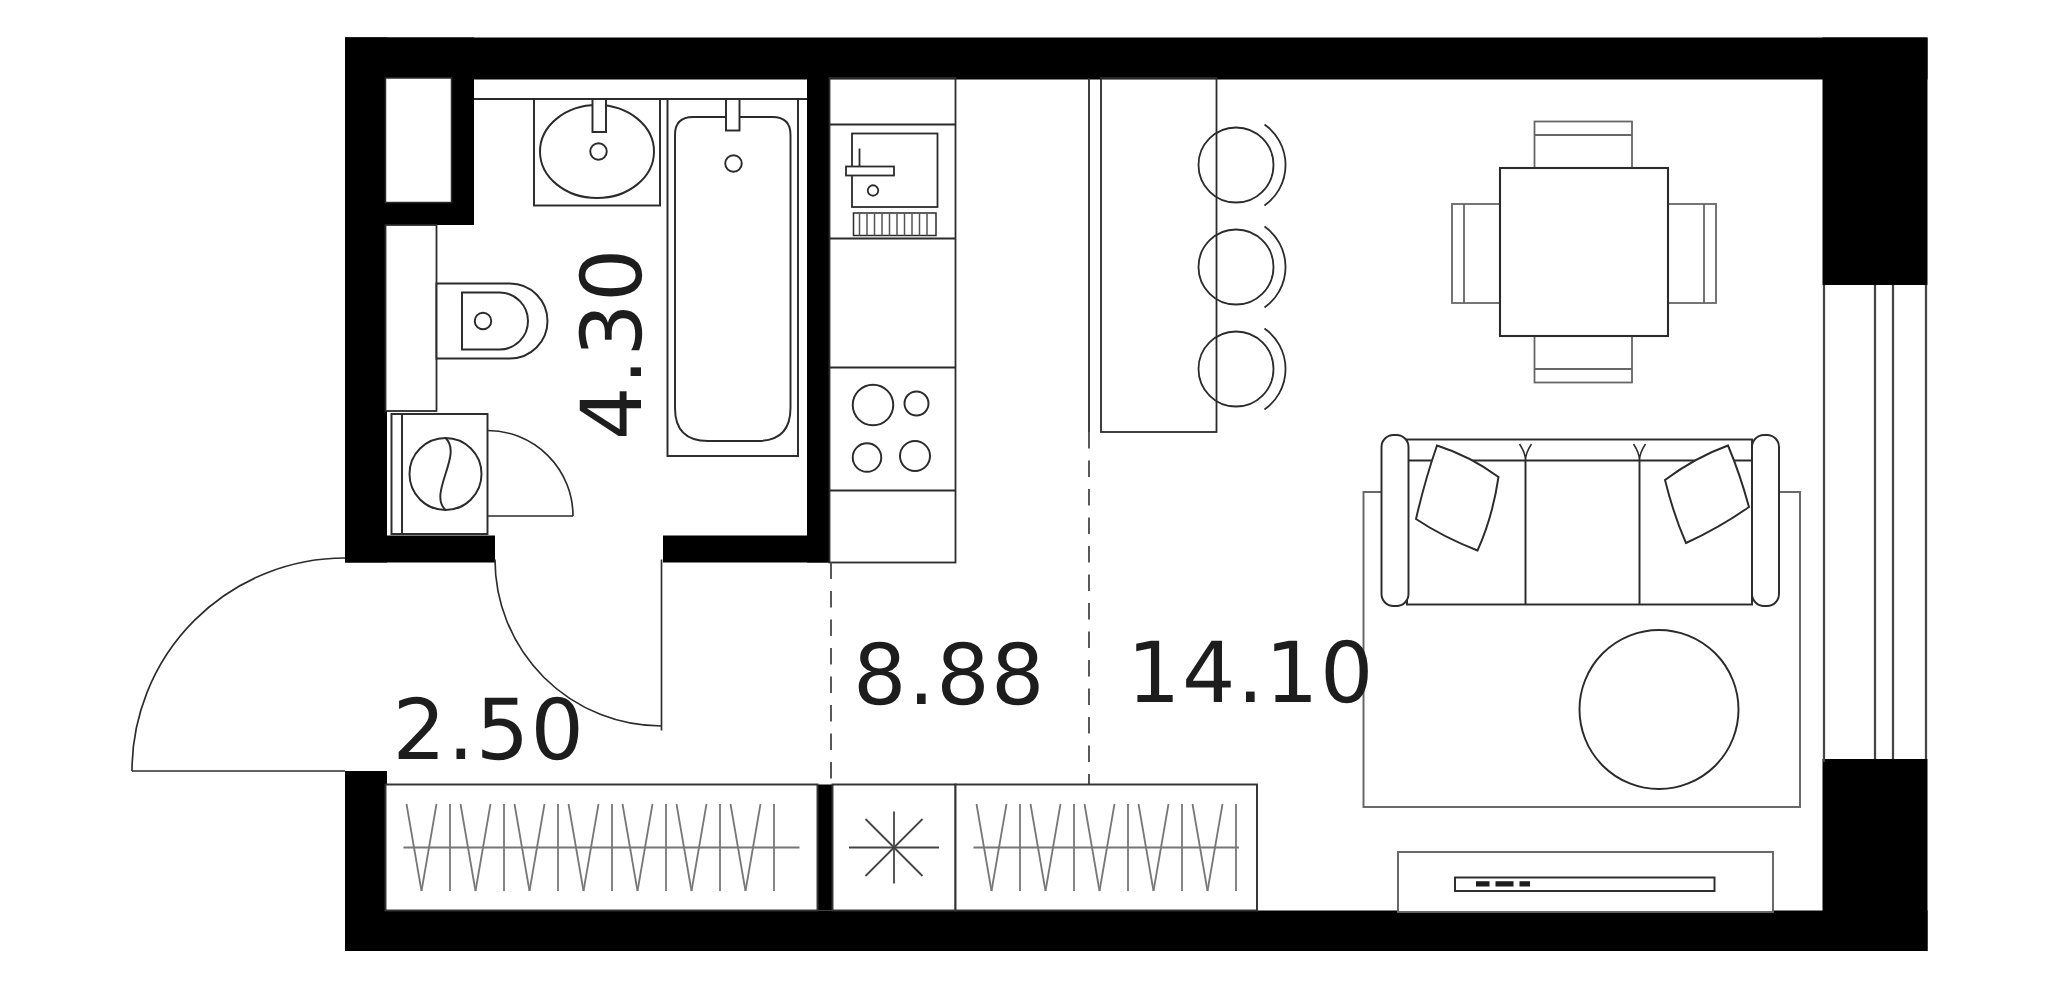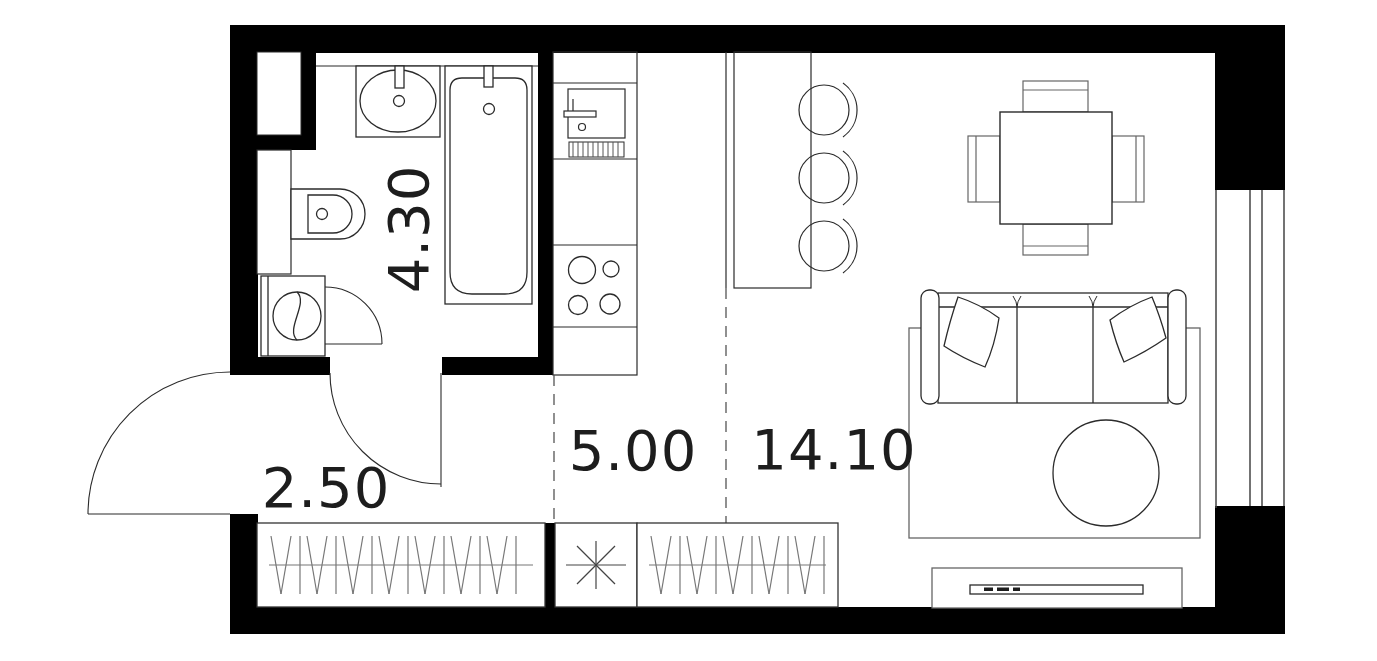--- a/index.html
+++ b/index.html
@@ -286,17 +286,17 @@
         <rect x="997" y="587.5" width="12" height="3.5"></rect>
         <rect x="1013" y="587.5" width="7" height="3.5"></rect>
       </g>
     </g>
   </g>
 </svg>
 
 <div>
   <div class="area-label rot" style="left:409px; top:229px;">4.30</div>
   <div class="area-label" style="left:326px; top:488px;">2.50</div>
-  <div class="area-label" style="left:633px; top:451px;">5.00</div>
+  <div class="area-label" style="left:633px; top:451px;">8.88</div>
   <div class="area-label" style="left:834px; top:450px;">14.10</div>
 </div>
 
 </div>
 
 </body></html>

